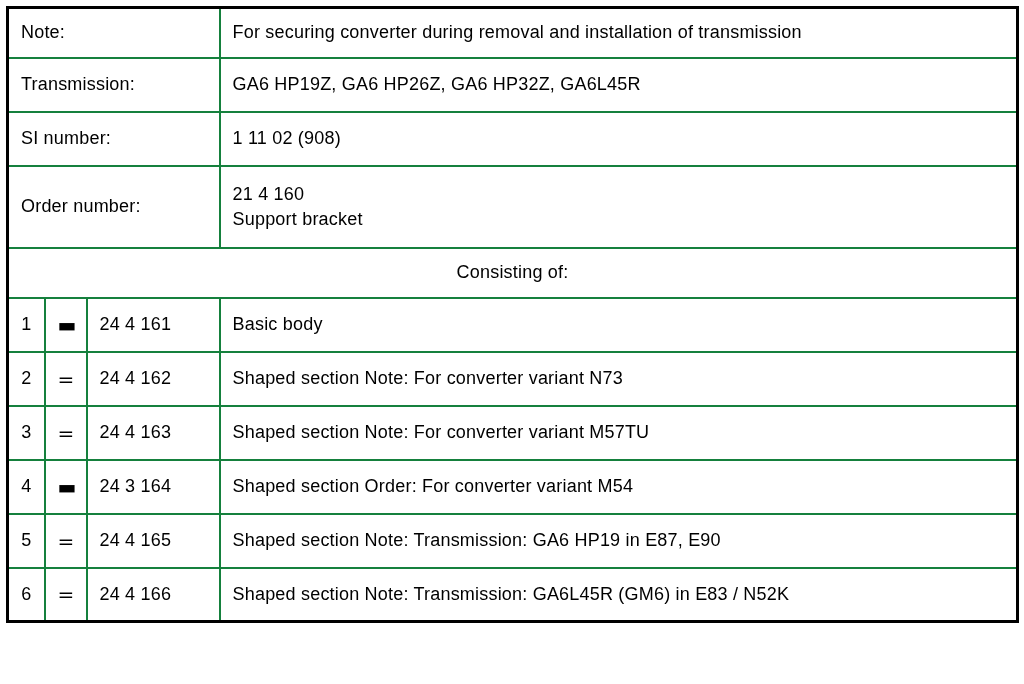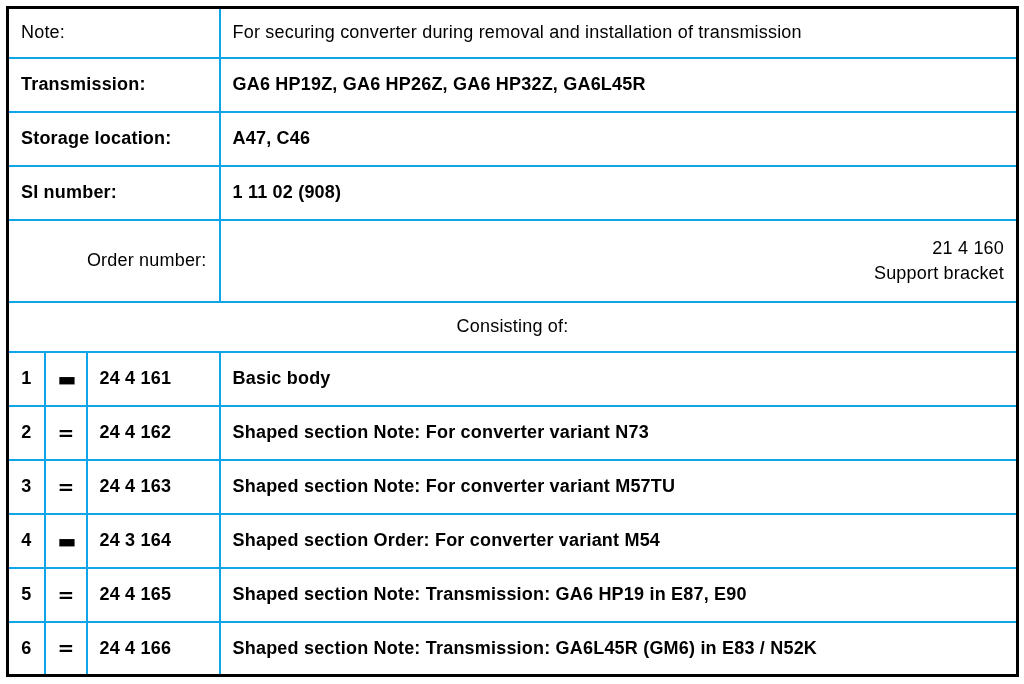--- a/index.html
+++ b/index.html
@@ -21,29 +21,29 @@
   }
   table.parts-table {
     border-collapse: collapse;
     table-layout: fixed;
     width: 1010px;
     border: 3px solid #000000;
     font-size: 18px;
     letter-spacing: 0.2px;
   }
   table.parts-table td {
-    border: 2px solid #0ea5e9;
+    border: 2px solid #15803d;
     padding: 0 12px;
     vertical-align: middle;
     overflow: hidden;
     background: #ffffff;
   }
   tr.h50  { height: 50px; }
-  tr.h54  { height: 54px; font-weight: bold; }
-  tr.h82  { height: 82px; text-align: right; }
+  tr.h54  { height: 54px; }
+  tr.h82  { height: 82px; }
   td.label-cell { padding-left: 13px; white-space: nowrap; }
   td.value-cell { padding-left: 14px; white-space: nowrap; }
   td.top-align {
     vertical-align: top;
     padding-top: 13px;
     line-height: 25px;
   }
   td.section-cell { padding-left: 13px; text-align: center; }
   td.num-cell {
     text-align: center;
@@ -70,24 +70,20 @@
       <col style="width:798px">
     </colgroup>
     <tbody>
       <tr class="h50">
         <td colspan="3" class="label-cell">Note:</td>
         <td class="value-cell">For securing converter during removal and installation of transmission</td>
       </tr>
       <tr class="h54">
         <td colspan="3" class="label-cell">Transmission:</td>
         <td class="value-cell">GA6 HP19Z, GA6 HP26Z, GA6 HP32Z, GA6L45R</td>
-      </tr>
-      <tr class="h54">
-        <td colspan="3" class="label-cell">Storage location:</td>
-        <td class="value-cell">A47, C46</td>
       </tr>
       <tr class="h54">
         <td colspan="3" class="label-cell">SI number:</td>
         <td class="value-cell">1 11 02 (908)</td>
       </tr>
       <tr class="h82">
         <td colspan="3" class="label-cell top-align">Order number:</td>
         <td class="value-cell top-align">
           <div>21 4 160</div>
           <div>Support bracket</div>

